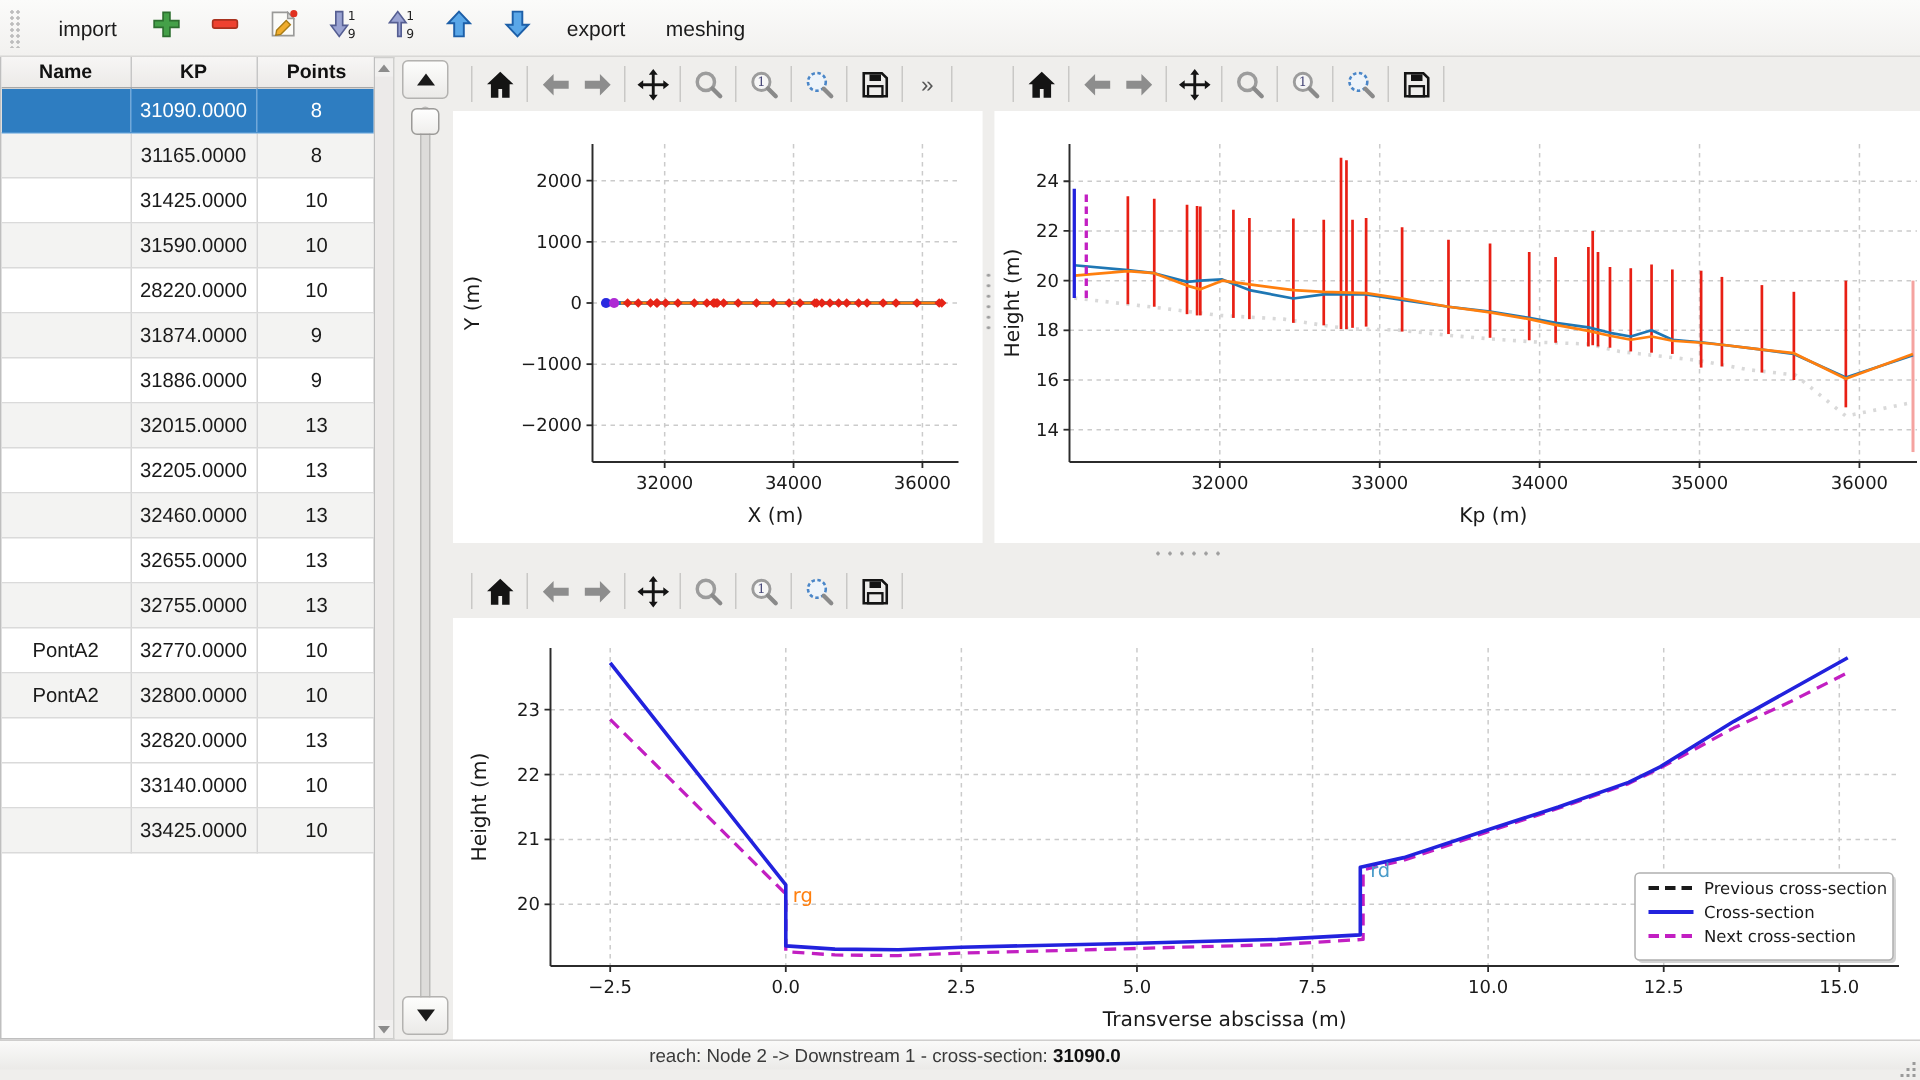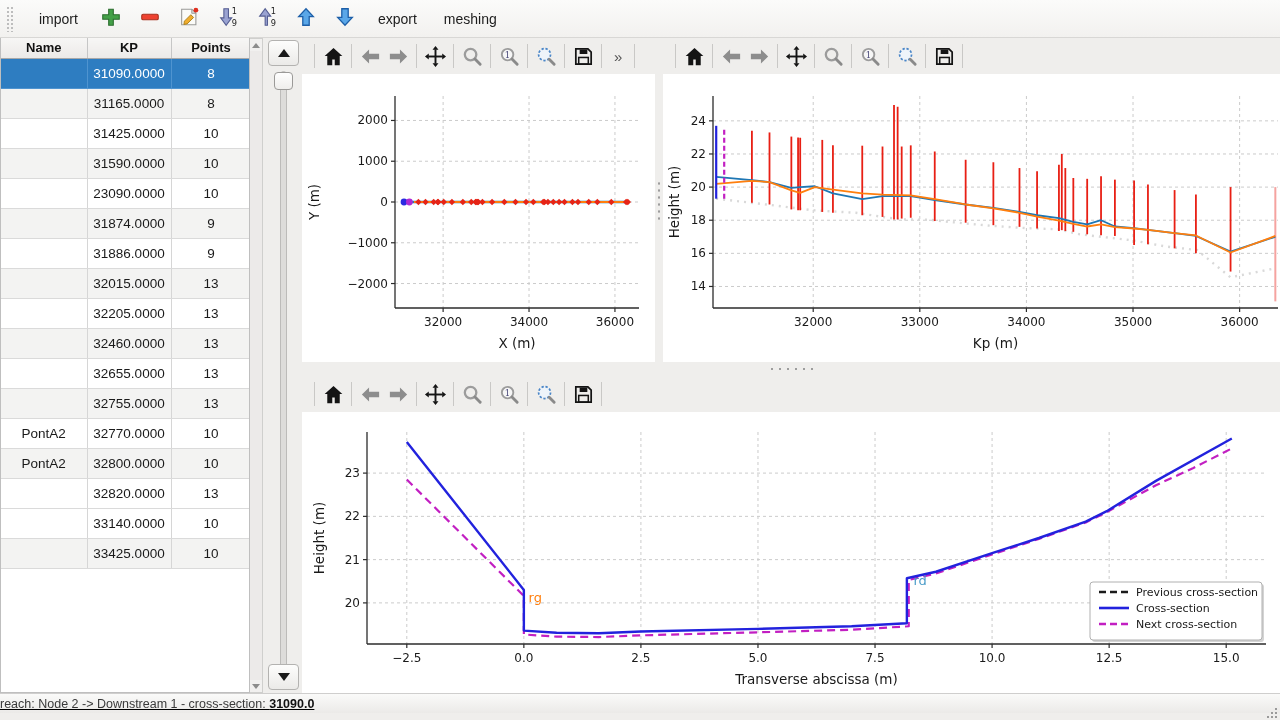--- a/index.html
+++ b/index.html
@@ -90,21 +90,21 @@
   .mpl-sep { width:1px; height:24px; background:#c9c8c6; margin:0 4px; }
   .mpl-overflow { font-size:15px; color:#555; padding:0 8px; }
 
   .figure { flex:1 1 auto; background:#fff; position:relative; overflow:hidden; }
   .figure svg { position:absolute; left:0; top:0; }
   .figure text { font-family:"DejaVu Sans",sans-serif; }
 
   
   .status-bar { height:20px; flex:0 0 20px; background:linear-gradient(#fafaf9,#ebeae8);
     border-top:1px solid #cfcecd; display:flex; align-items:center;
-    justify-content:flex-start; position:relative;text-decoration:underline; }
+    justify-content:center; position:relative; }
   .status-text { font-size:12.5px; color:#3a3a3a; margin-right:100px; }
   .status-text b { font-weight:bold; color:#111; }
   .resize-grip { position:absolute; right:3px; bottom:3px; width:2px; height:2px;
     background:#9a9a9a;
     box-shadow:-8px 8px #9a9a9a,-4px 8px #9a9a9a,0 8px #9a9a9a,
                -4px 4px #9a9a9a,0 4px #9a9a9a, 0 0 #9a9a9a; }
 </style>
 </head>
 <body>
 
@@ -186,21 +186,21 @@
               <td>31425.0000</td>
               <td>10</td>
             </tr>
             <tr class="alt">
               <td></td>
               <td>31590.0000</td>
               <td>10</td>
             </tr>
             <tr>
               <td></td>
-              <td>23090.0000</td>
+              <td>28220.0000</td>
               <td>10</td>
             </tr>
             <tr class="alt">
               <td></td>
               <td>31874.0000</td>
               <td>9</td>
             </tr>
             <tr>
               <td></td>
               <td>31886.0000</td>

